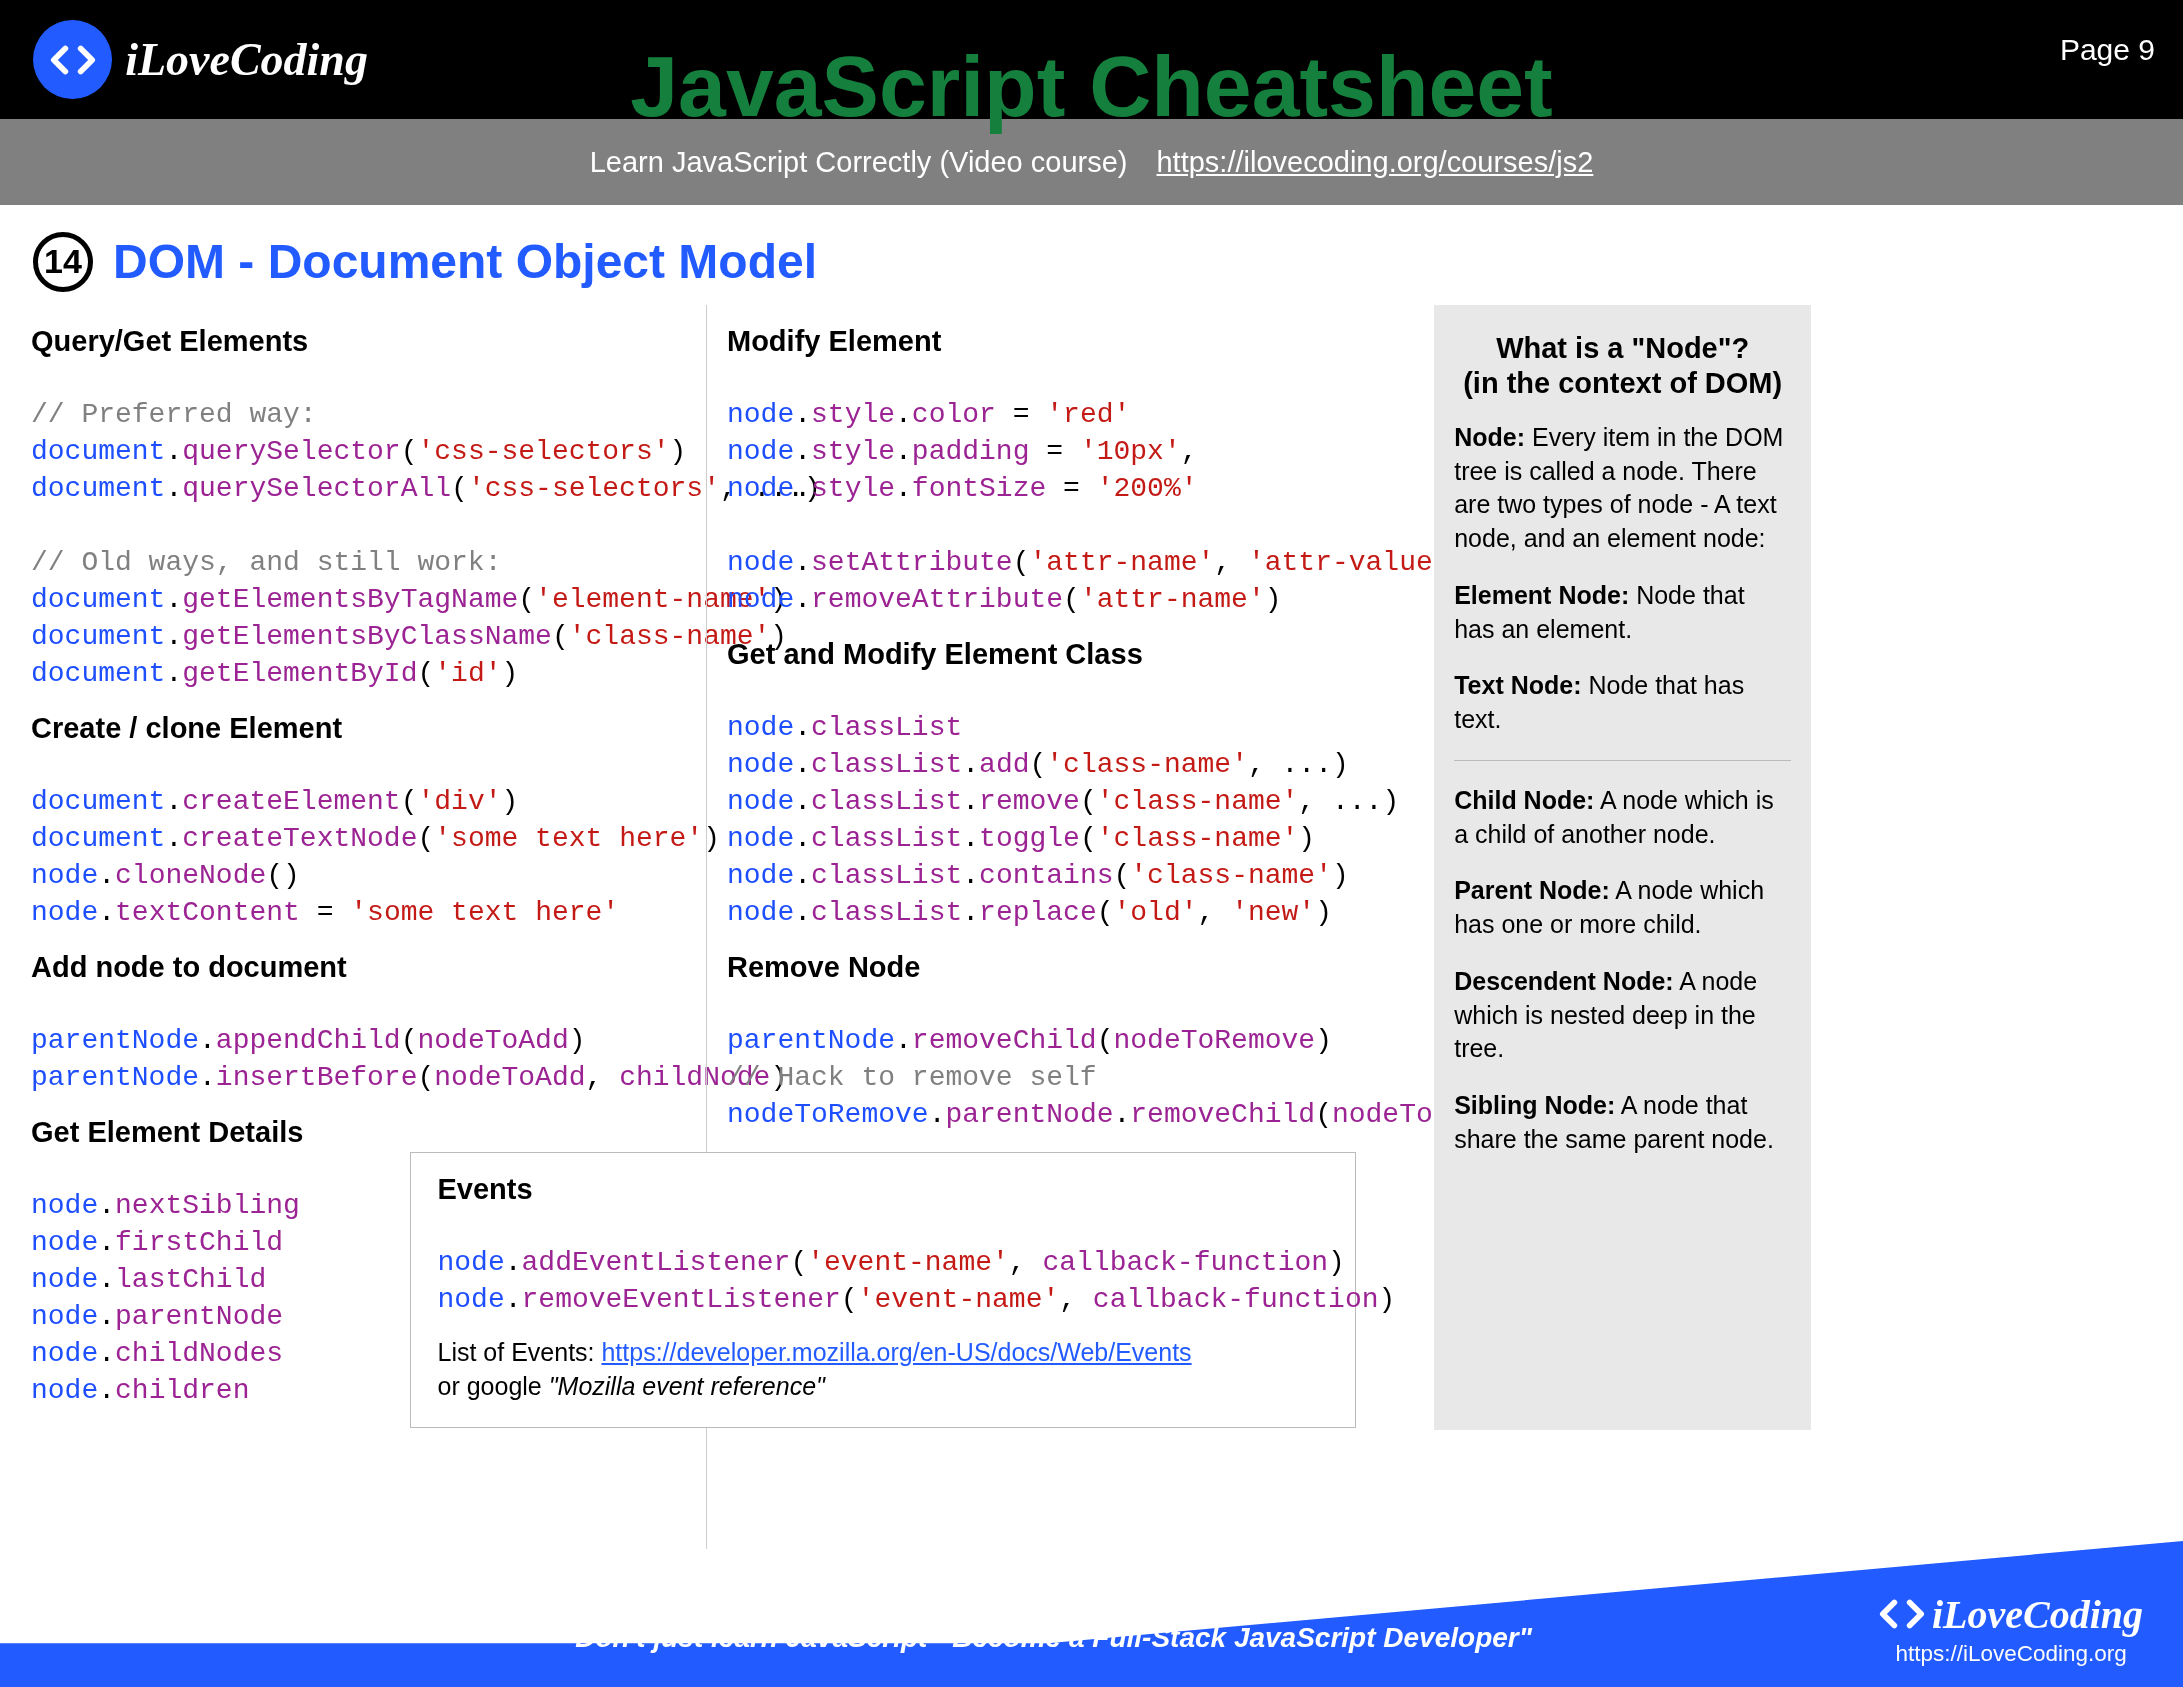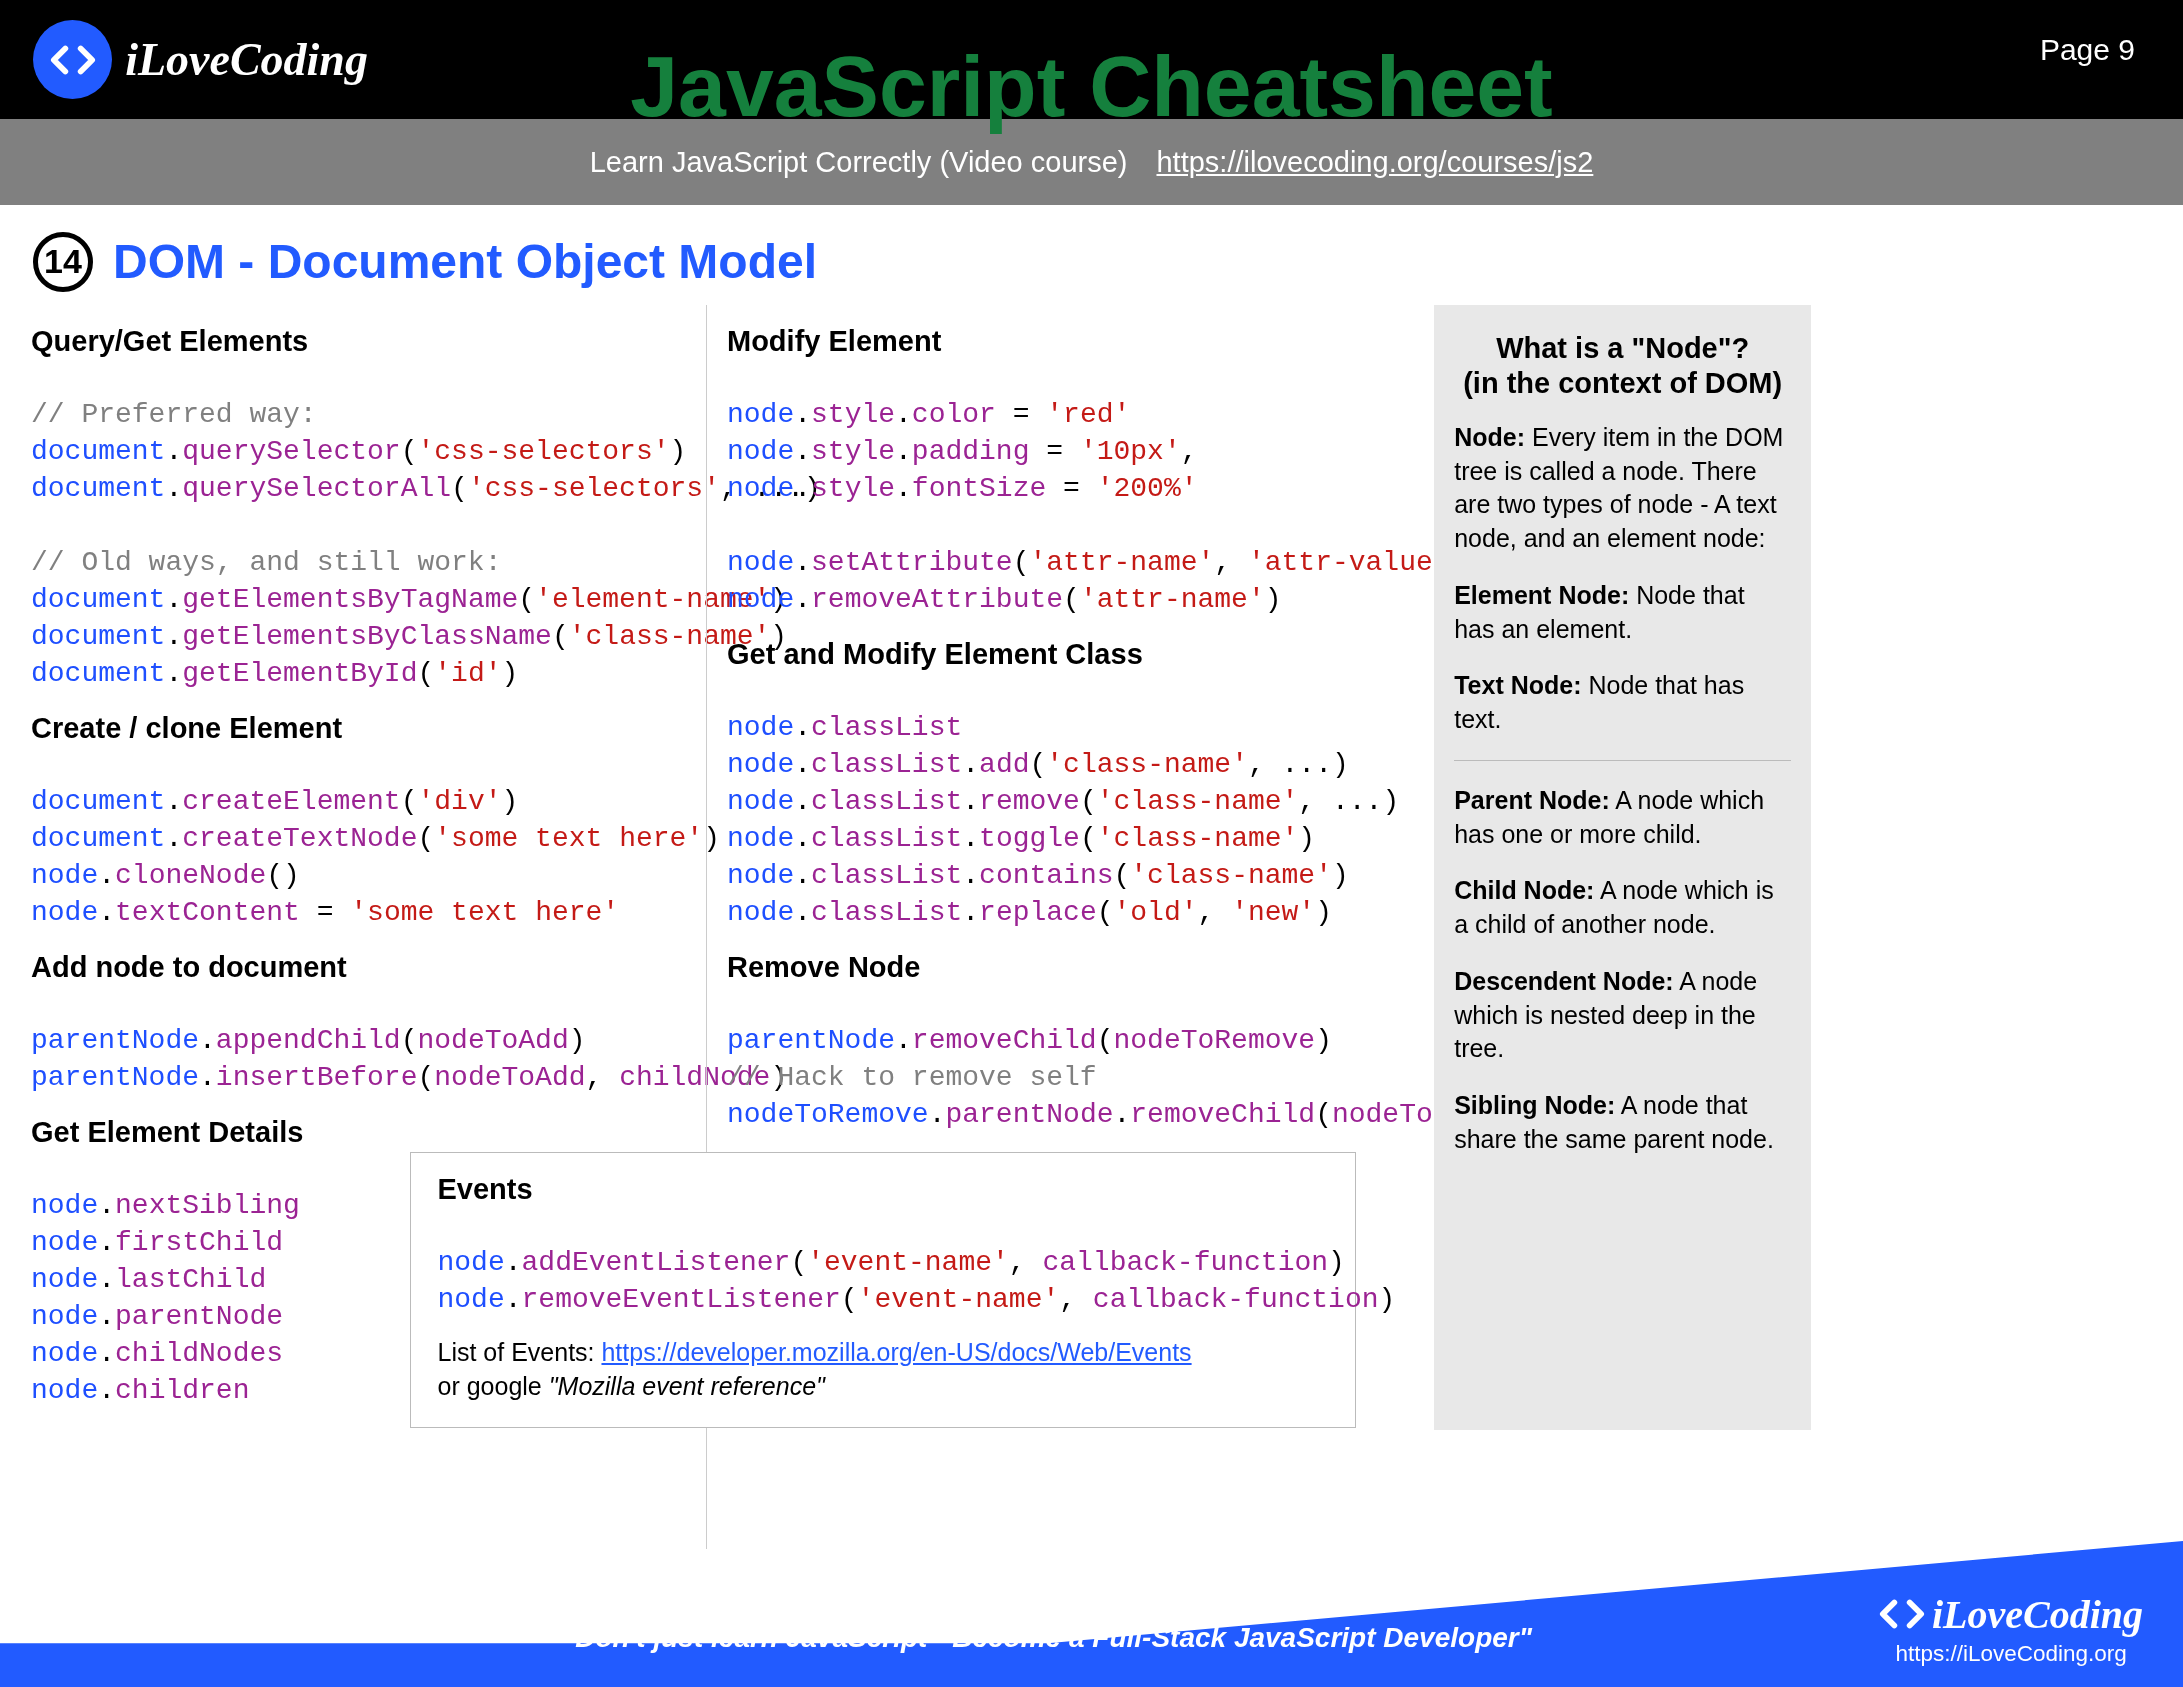--- a/index.html
+++ b/index.html
@@ -4,21 +4,21 @@
 <style>
 * { margin:0; padding:0; box-sizing:border-box; }
 body { font-family: Arial, Helvetica, sans-serif; width:2183px; height:1687px; background:#fff; position:relative; overflow:hidden; }
 
 
 .topbar { width:100%; height:119px; background:#000; position:relative; display:flex; align-items:center; }
 .logo-wrap { display:flex; align-items:center; margin-left:33px; }
 .logo-circle { width:79px; height:79px; background:#225bff; border-radius:50%; display:flex; align-items:center; justify-content:center; }
 .logo-name { font-family: 'Brush Script MT', cursive; font-style:italic; color:#fff; font-size:46px; margin-left:13.2px; font-weight:bold; }
 .main-title { position:absolute; left:50%; transform:translateX(-50%); color:#15803d; font-size:86px; font-weight:800; bottom:-17px; white-space:nowrap; }
-.page-num { position:absolute; right:48px; top:33px; color:#fff; font-size:30px; }
+.page-num { position:absolute; right:28px; top:33px; color:#fff; font-size:30px; }
 
 
 .subheader { width:100%; height:86px; background:#808080; display:flex; align-items:center; justify-content:center; gap:29px; }
 .subheader .course { color:#fff; font-size:29px; }
 .subheader .course-link { color:#fff; font-size:29px; text-decoration:underline; }
 
 
 .section-title { display:flex; align-items:center; margin:26.5px 0 13.2px 33px; }
 .circle-num { width:60px; height:60px; border:5.3px solid #000; border-radius:50%; display:flex; align-items:center; justify-content:center; font-size:34px; font-weight:800; }
 .section-title h1 { color:#225bff; font-size:48px; font-weight:800; margin-left:20px; }
@@ -138,22 +138,22 @@
 <span class="comment">// Hack to remove self</span>
 <span class="obj">nodeToRemove</span>.<span class="method">parentNode</span>.<span class="method">removeChild</span>(<span class="method">nodeToRemove</span>)</div>
   </div>
 
   <div class="sidebar">
     <h2><span>What is a "Node"?</span><br><span>(in the context of DOM)</span></h2>
     <p><b>Node:</b><span> Every item in the DOM tree is called a node. There are two types of node - A text node, and an element node:</span></p>
     <p><b>Element Node:</b><span> Node that has an element.</span></p>
     <p><b>Text Node:</b><span> Node that has text.</span></p>
     <hr>
+    <p><b>Child Node:</b><span> A node which is a child of another node.</span></p>
     <p><b>Parent Node:</b><span> A node which has one or more child.</span></p>
-    <p><b>Child Node:</b><span> A node which is a child of another node.</span></p>
     <p><b>Descendent Node:</b><span> A node which is nested deep in the tree.</span></p>
     <p><b>Sibling Node:</b><span> A node that share the same parent node.</span></p>
   </div>
 
   <div class="events-box">
     <div class="subhead">Events</div>
     <div class="code"><span class="obj">node</span>.<span class="method">addEventListener</span>(<span class="str">'event-name'</span>, <span class="method">callback-function</span>)
 <span class="obj">node</span>.<span class="method">removeEventListener</span>(<span class="str">'event-name'</span>, <span class="method">callback-function</span>)</div>
     <p style="font-size:25px; margin-top:20px;"><span>List of Events: </span><a class="link">https://developer.mozilla.org/en-US/docs/Web/Events</a></p>
     <p style="font-size:25px; margin-top:5.3px;"><span>or google </span><i>"Mozilla event reference"</i></p>

